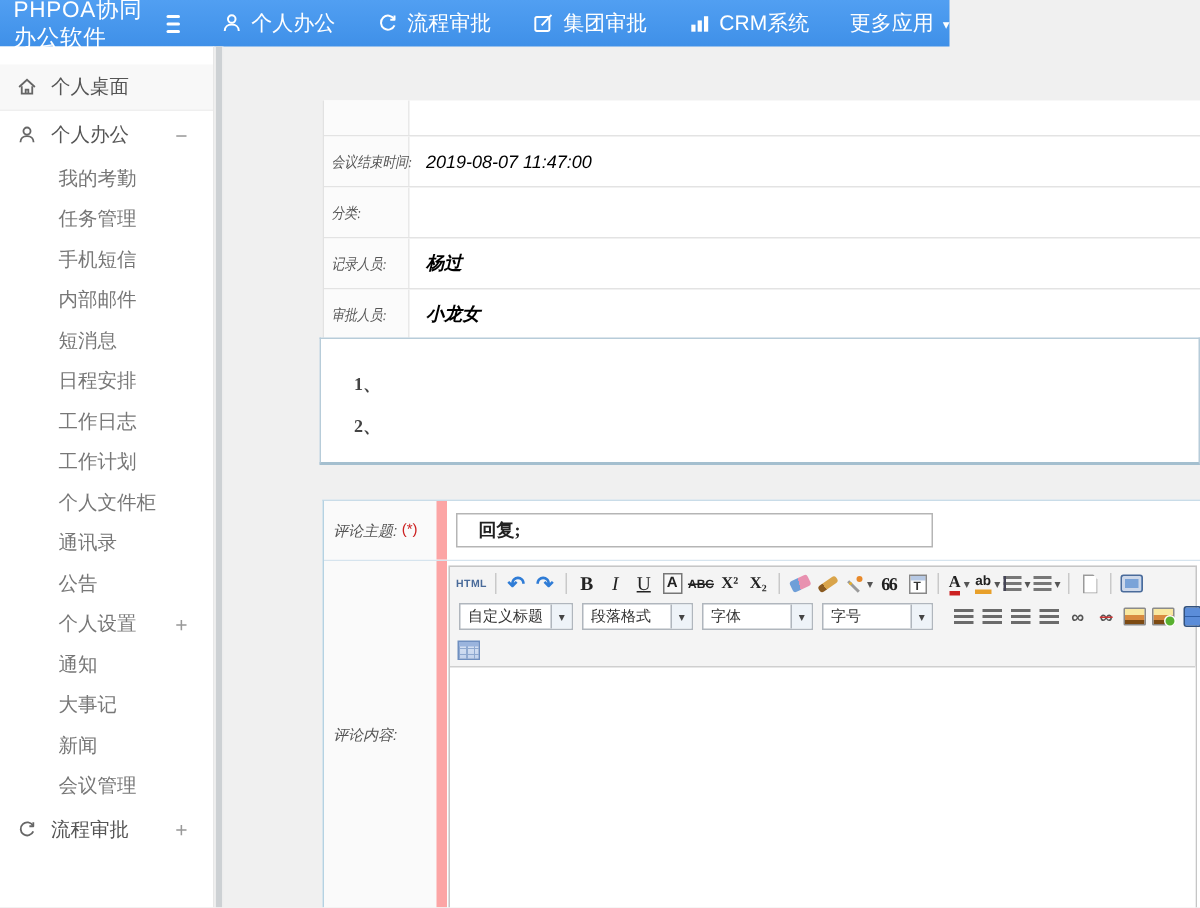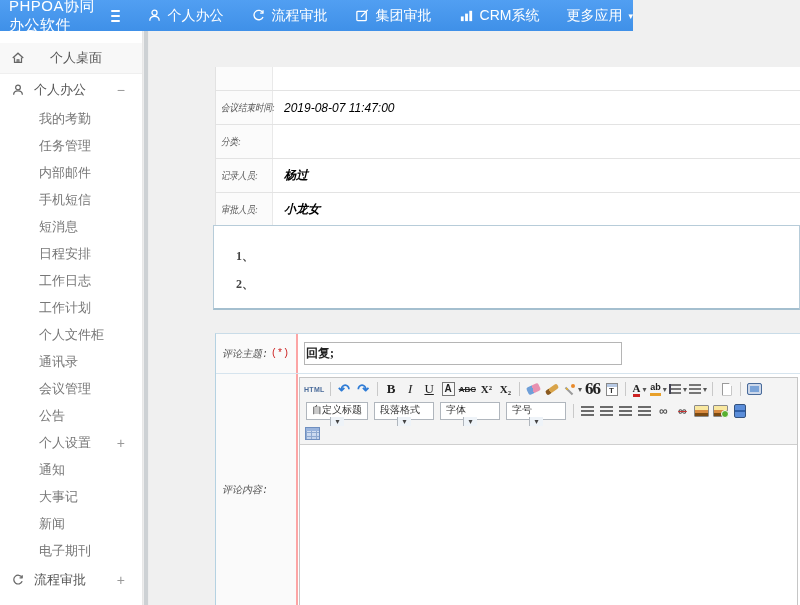--- a/index.html
+++ b/index.html
@@ -14,21 +14,21 @@
   .hamburger { width:17px; height:12px; display:flex; flex-direction:column; justify-content:space-between; margin-left:8px; cursor:pointer; }
   .hamburger i { display:block; height:2px; background:#fff; border-radius:1px; }
   .nav-item { display:flex; align-items:center; margin-left:27px; font-size:14px; cursor:pointer; white-space:nowrap; }
   .nav-item svg { margin-right:6px; }
   .nav-caret { font-size:9px; margin-left:6px; }
 
   
   #sidebar { position:absolute; top:31px; left:0; width:143px; height:574px; background:#fff;
     border-right:1px solid #e7e7e7; padding-top:12px; font-size:13px; color:#555; }
   .side-item { height:31px; display:flex; align-items:center; padding-left:11px; cursor:pointer; }
-  .side-item.first { background:#f8f8f8; border-bottom:1px solid #efefef;gap:16px; }
+  .side-item.first { background:#f8f8f8; border-bottom:1px solid #efefef; }
   .side-item svg { margin-right:9px; flex:0 0 auto; }
   .side-sub { height:27px; display:flex; align-items:center; padding-left:39px; color:#777; cursor:pointer; }
   .expander { margin-left:auto; margin-right:17px; color:#999; font-size:14px; }
   #side-scrollbar { position:absolute; top:31px; left:143px; width:6px; height:574px; background:#ededed; }
   #side-scrollbar .thumb { width:4px; margin-left:1px; height:100%; background:#cdd1d4; }
 
   
   #table1 { position:absolute; left:215px; top:31px; width:706px; background:#fff; border-left:1px solid #e2e2e2;margin-top:36px; }
   .f1row { display:flex; border-bottom:1px solid #e3e3e3; height:34px; }
   .f1row.partial { height:24px; }
@@ -43,26 +43,26 @@
     border:1px solid #b7ccd9; border-bottom:2px solid #a4bfcf; padding:16px 0 0 22px;
     font-size:12px; font-weight:bold; color:#444; font-family:"Liberation Serif", serif; }
   #notes div { line-height:28px; }
 
   
   #table2 { position:absolute; left:215px; top:333px; width:585px; height:272px;
     border-left:1px solid #b5d2e2; border-top:1px solid #c9dce8; background:#fff; }
   .c-row { display:flex; }
   .c-row.subject { height:40px; border-bottom:1px solid #d6e4ee; }
   .c-row.content { height:231px; }
-  .c-label { width:82px; background:#fafafa; border-right:2px solid #fca5a5; display:flex; align-items:center;
-    padding-left:6px; font-size:10px; font-style:italic; color:#555; font-family:Liberation Mono, monospace; white-space:nowrap; }
+  .c-label { width:82px; background:#fafafa; border-right:7px solid #fca5a5; display:flex; align-items:center;
+    padding-left:6px; font-size:10px; font-style:italic; color:#555; font-family:Liberation Sans, sans-serif; white-space:nowrap; }
   .req { color:#cc2222; margin-left:3px; font-style:normal; font-size:10px; }
   .c-value { flex:1; background:#fff; position:relative; }
   .subject-input { position:absolute; left:6px; top:8px; width:318px; height:23px; border:1px solid #b5b5b5;
-    font-size:12px; font-weight:bold; padding-left:1px; color:#222; font-family:"Liberation Serif", serif; }
+    font-size:12px; font-weight:bold; padding-left:14px; color:#222; font-family:"Liberation Serif", serif; }
 
   
   #editor { position:absolute; left:1px; top:3px; right:2px; bottom:-10px; border:1px solid #c6c6c6; background:#f4f4f4; display:flex; flex-direction:column; }
   .tb-row { display:flex; align-items:center; padding:1px 3px; height:22px; flex:0 0 auto; }
   .tb { display:inline-flex; align-items:center; justify-content:center; height:18px; min-width:17px;
     margin:0 1px; font-size:11px; color:#222; cursor:pointer; border-radius:2px; }
   .sep { width:1px; height:14px; background:#c9c9c9; margin:0 4px; }
   .t-html { font-size:7px; font-weight:bold; color:#4a6b9a; letter-spacing:.3px; }
   .t-undo,.t-redo { color:#2f7cd6; font-size:14px; font-weight:bold; }
   .t-b { font-weight:bold; font-family:"Liberation Serif", serif; font-size:13px; }
@@ -73,35 +73,35 @@
   .t-supsub { font-size:11px; font-weight:bold; font-family:"Liberation Serif", serif; }
   .ic-eraser { width:13px; height:8px; border-radius:2px; transform:rotate(-25deg);
     background:linear-gradient(100deg,#6f9fd8 45%,#e891b0 45%); }
   .ic-brush { width:14px; height:5px; border-radius:2px; transform:rotate(-35deg);
     background:linear-gradient(90deg,#8a5a20 30%,#d9a44a 30%); }
   .ic-wand { width:13px; height:13px; position:relative; }
   .ic-wand::before { content:""; position:absolute; width:10px; height:2px; background:#9a9a9a;
     transform:rotate(45deg); top:7px; left:1px; }
   .ic-wand::after { content:""; position:absolute; width:4px; height:4px; border-radius:50%;
     background:#e8892a; top:1px; right:1px; box-shadow:-6px 3px 0 -1px #e8b02a; }
-  .t-quote { font-weight:bold; font-size:17px; font-family:"Liberation Serif", serif; letter-spacing:-1px; }
+  .t-quote { font-weight:bold; font-size:12px; font-family:"Liberation Serif", serif; letter-spacing:-1px; }
   .ic-clip { width:12px; height:13px; border:1px solid #888; background:#fff; font-size:8px; font-weight:bold;
     display:flex; align-items:flex-end; justify-content:center; color:#333; box-shadow:inset 0 3px 0 #b7c9e4; }
   .t-fontcolor { font-size:11px; font-weight:bold; border-bottom:3px solid #cc2222; height:15px; font-family:"Liberation Serif", serif; }
   .t-highlight { font-size:9px; font-weight:bold; border-bottom:3px solid #e8a02a; height:14px;text-align:right; }
   .ic-list { width:12px; height:10px;
     background:repeating-linear-gradient(to bottom,#777 0 2px,rgba(0,0,0,0) 2px 4px); }
   .ic-list.ol { background:linear-gradient(to right,#445 2px,rgba(0,0,0,0) 2px),
     repeating-linear-gradient(to bottom,#777 0 2px,rgba(0,0,0,0) 2px 4px); }
   .mini-caret { font-size:8px; color:#555; margin-left:2px; }
   .ic-doc { width:10px; height:13px; border:1px solid #9a9a9a; background:#fff;
     clip-path:polygon(0 0,70% 0,100% 30%,100% 100%,0 100%); }
   .ic-monitor { width:15px; height:12px; border:1px solid #4a6b9a; background:#7aa3d8;
     border-radius:2px; box-shadow:inset 0 0 0 2px #cdd8ea; }
-  .dd { display:flex; border:1px solid #b0b6bd; background:#fff; height:18px; align-items:center; margin:0 3px; cursor:pointer;flex-direction:column; }
+  .dd { display:flex; border:1px solid #b0b6bd; background:#fff; height:18px; align-items:center; margin:0 3px; cursor:pointer; }
   .dd .txt { padding:0 5px; font-size:10px; color:#333; min-width:58px; white-space:nowrap; }
   .dd .caret { border-left:1px solid #b0b6bd; width:14px; height:100%; display:flex; align-items:center;
     justify-content:center; font-size:8px; color:#444; background:#eef3f8; }
   .ic-bars { width:13px; height:10px;
     background:repeating-linear-gradient(to bottom,#6b6b6b 0 2px,rgba(0,0,0,0) 2px 4px); }
   .t-link { font-size:12px; color:#555; font-weight:bold; }
   .t-unlink { font-size:12px; color:#555; font-weight:bold; text-decoration:line-through; text-decoration-color:#c33; }
   .ic-img { width:15px; height:12px; border:1px solid #8a8a8a; border-radius:1px;
     background:linear-gradient(to bottom,#f9e8a0 0 40%,#d88a3f 40% 75%,#7c4a12 75%); position:relative; }
   .ic-img.shot::after { content:""; position:absolute; right:-2px; bottom:-2px; width:6px; height:6px;
@@ -185,64 +185,61 @@
       <span class="expander">−</span>
     </div>
 
     <div class="side-sub">
         <span>我的考勤</span>
       </div>
     <div class="side-sub">
         <span>任务管理</span>
       </div>
     <div class="side-sub">
+        <span>手机短信</span>
+      </div>
+    <div class="side-sub">
         <span>内部邮件</span>
       </div>
     <div class="side-sub">
-        <span>手机短信</span>
-      </div>
-    <div class="side-sub">
         <span>短消息</span>
       </div>
     <div class="side-sub">
         <span>日程安排</span>
       </div>
     <div class="side-sub">
         <span>工作日志</span>
       </div>
     <div class="side-sub">
         <span>工作计划</span>
       </div>
     <div class="side-sub">
         <span>个人文件柜</span>
       </div>
     <div class="side-sub">
         <span>通讯录</span>
-      </div>
-    <div class="side-sub">
-        <span>会议管理</span>
       </div>
     <div class="side-sub">
         <span>公告</span>
       </div>
     <div class="side-sub">
       <span>个人设置</span>
       <span class="expander">+</span>
     </div>
     <div class="side-sub">
         <span>通知</span>
       </div>
     <div class="side-sub">
         <span>大事记</span>
       </div>
     <div class="side-sub">
         <span>新闻</span>
       </div>
     <div class="side-sub">
-        <span>电子期刊</span>
+        <span>会议管理</span>
       </div>
 
     <div class="side-item">
       <svg width="14" height="14" viewBox="0 0 16 16" fill="none" stroke="#666" stroke-width="1.4">
         <path d="M12.8 9.5A5 5 0 1 1 12.5 5"></path>
           <path d="M12.8 2.5v3h-3" stroke-linejoin="round"></path>
       </svg>
       <span>流程审批</span>
       <span class="expander">+</span>
     </div>

